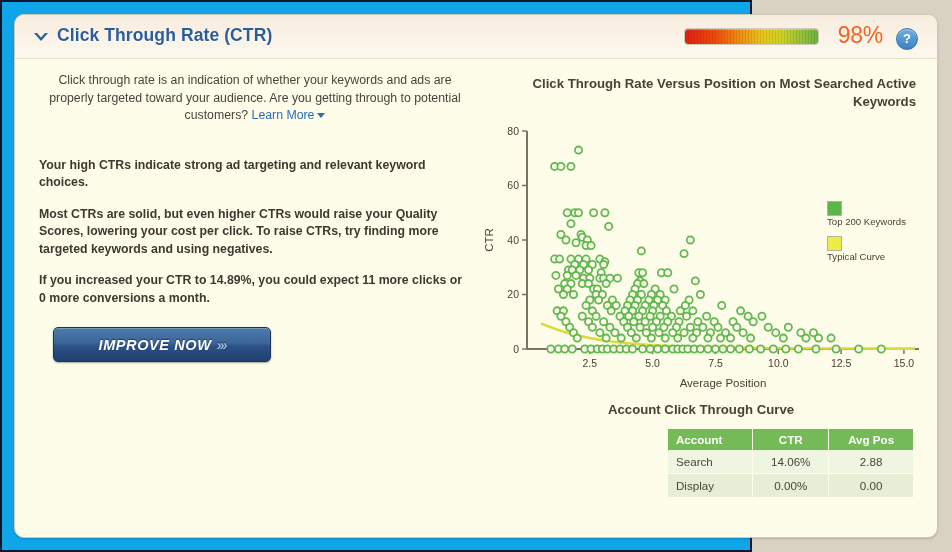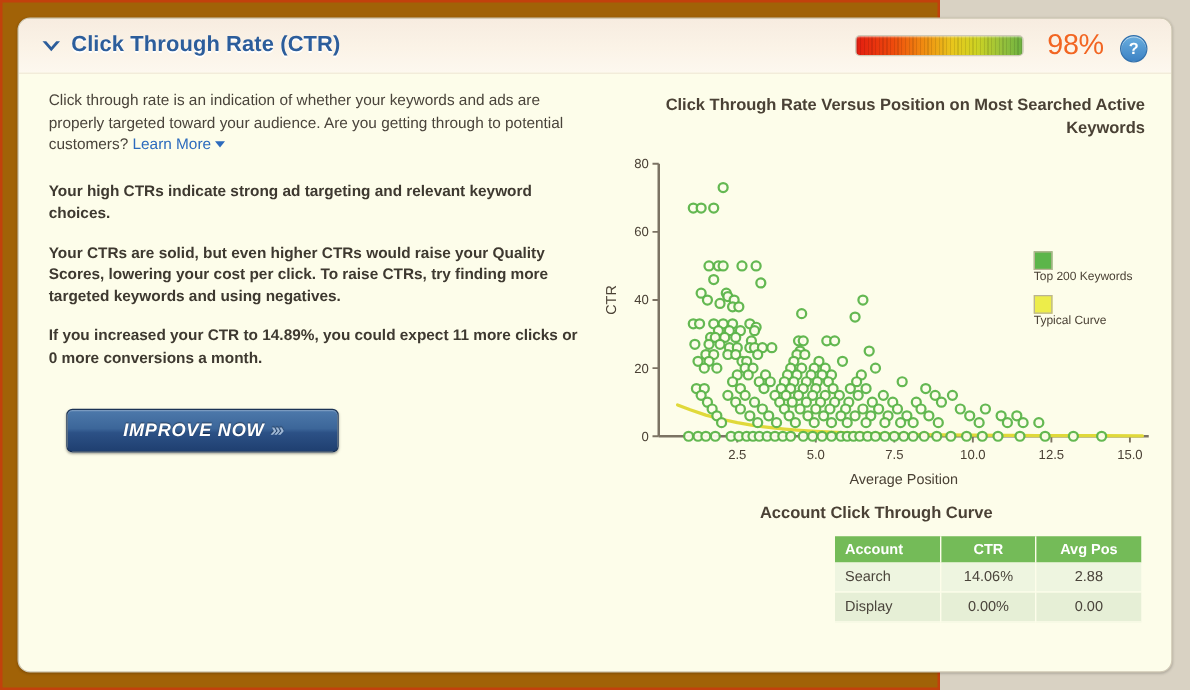--- a/index.html
+++ b/index.html
@@ -5,22 +5,22 @@
   html,body{margin:0;padding:0;}
   body{
     width:952px;height:552px;
     background:#d9d2c3;
     font-family:"Liberation Sans", sans-serif;
     overflow:hidden;
   }
   #root{
     position:relative;width:752px;height:552px;
     box-sizing:border-box;
-    border:2px solid #c2410c;
-    background:#a16207;
+    border:2px solid #0f172a;
+    background:#0ea5e9;
   }
   .panel{
     position:absolute;left:12px;top:12px;width:924px;height:524px;
     box-sizing:border-box;
     background:#fdfdea;
     border:1px solid #cfc7b4;
     border-radius:10px;
     box-shadow:0 1px 2px rgba(0,0,0,.18);
     overflow:hidden;
   }
@@ -65,21 +65,21 @@
     text-align:center;line-height:19px;cursor:pointer;
     box-shadow:inset 0 1px 0 rgba(255,255,255,.5);
   }
   
   .left{
     position:absolute;left:24px;top:57px;width:432px;
     color:#4a443b;
   }
   .para{font-size:12.3px;line-height:17.5px;margin:0 0 13px 0;color:#4a443b;}
   .para.b{font-weight:bold;color:#3e3930;margin-bottom:14px;}
-  .lead{margin-bottom:20px;}
+  .lead{margin-bottom:32px;text-align:center;}
   .lnk{color:#2c6bbd;cursor:pointer;}
   .lnk .caret{
     display:inline-block;width:0;height:0;margin-left:3px;
     border-left:4px solid transparent;border-right:4px solid transparent;
     border-top:5px solid #2c6bbd;vertical-align:middle;
   }
   .improve{
     position:absolute;left:14px;top:255px;
     width:216px;height:33px;
     border-radius:5px;
@@ -149,21 +149,21 @@
       <div class="panel-title">Click Through Rate (CTR)</div>
       <div class="gauge"></div>
       <div class="score">98%</div>
       <div class="help">?</div>
     </div>
 
     <div class="left">
       <p class="para lead"><span>Click through rate is an indication of whether your keywords and ads are properly targeted toward your audience. Are you getting through to potential customers? </span><span class="lnk"><span>Learn More</span><span class="caret"></span></span></p>
 
       <p class="para b">Your high CTRs indicate strong ad targeting and relevant keyword choices.</p>
-      <p class="para b">Your CTRs are solid, but even higher CTRs would raise your Quality Scores, lowering your cost per click. To raise CTRs, try finding more targeted keywords and using negatives.</p>
+      <p class="para b">Most CTRs are solid, but even higher CTRs would raise your Quality Scores, lowering your cost per click. To raise CTRs, try finding more targeted keywords and using negatives.</p>
       <p class="para b">If you increased your CTR to 14.89%, you could expect 11 more clicks or 0 more conversions a month.</p>
 
       <div class="improve">
         <span>IMPROVE NOW</span><span class="arr">›››</span>
       </div>
     </div>
 
     <div class="right">
       <div class="chart-title">Click Through Rate Versus Position on Most Searched Active Keywords</div>
 

